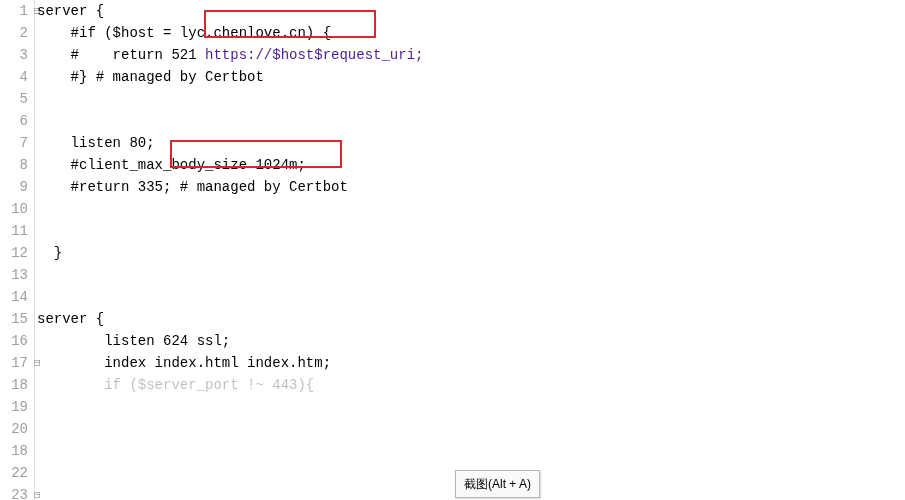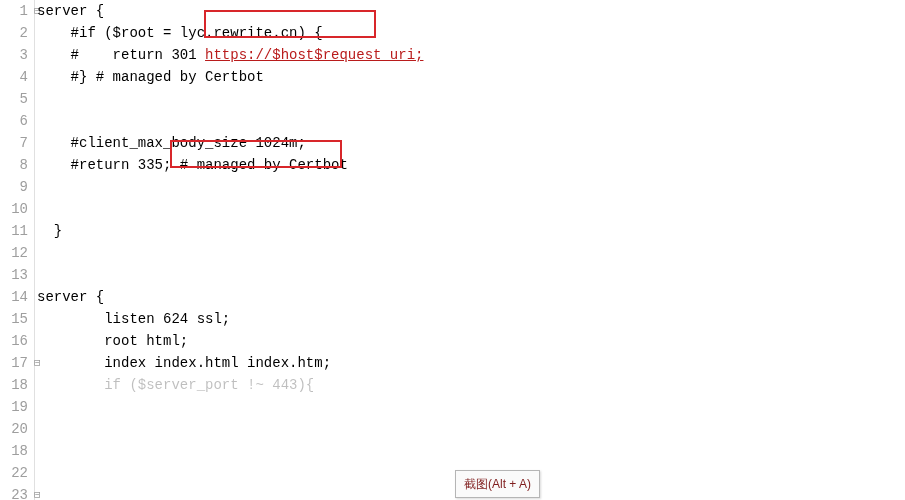--- a/index.html
+++ b/index.html
@@ -30,22 +30,21 @@
   .code {
     flex: 1;
     padding-left: 2px;
     position: relative;
   }
   .code .line {
     height: 22px;
     white-space: pre;
   }
   .link {
-    color: #b91c1c;
-    text-decoration: underline;
+    color: #4c1d95;
   }
   .redbox {
     position: absolute;
     border: 2px solid #d8262a;
     box-sizing: border-box;
     pointer-events: none;
   }
   .fold {
     position: absolute;
     left: 34px;
@@ -55,21 +54,21 @@
     line-height: 22px;
     pointer-events: none;
   }
   .tooltip {
     position: absolute;
     background: #fafafa;
     border: 1px solid #b5b5b5;
     padding: 2px 8px;
     font-family: "Microsoft YaHei", "SimSun", sans-serif;
     font-size: 12px;
-    color: #7f1d1d;
+    color: #000000;
     box-shadow: 1px 1px 2px rgba(0,0,0,0.15);
   }
 </style>
 </head>
 <body>
 
 <div class="editor">
   <div class="gutter">
     <div>1</div>
     <div>2</div>
@@ -95,35 +94,35 @@
     <div>22</div>
     <div>23</div>
   </div>
 
   <div class="fold" style="top:0">⊟</div>
   <div class="fold" style="top:352px">⊟</div>
   <div class="fold" style="top:484px">⊟</div>
 
   <div class="code">
     <div class="line">server {</div>
-    <div class="line"><span>    #if ($root = </span><span>lyc.rewrite.cn)</span><span> {</span></div>
-    <div class="line"><span>    #    return 301 </span><span class="link">https://$host$request_uri;</span></div>
+    <div class="line"><span>    #if ($host = </span><span>lyc.chenlove.cn)</span><span> {</span></div>
+    <div class="line"><span>    #    return 521 </span><span class="link">https://$host$request_uri;</span></div>
     <div class="line">    #} # managed by Certbot</div>
     <div class="line"></div>
     <div class="line"></div>
+    <div class="line">    listen 80;</div>
     <div class="line">    #client_max_body_size 1024m;</div>
     <div class="line">    #return 335; # managed by Certbot</div>
     <div class="line"></div>
     <div class="line"></div>
     <div class="line">  }</div>
     <div class="line"></div>
     <div class="line"></div>
     <div class="line">server {</div>
     <div class="line">        listen 624 ssl;</div>
-    <div class="line">        root html;</div>
     <div class="line">        index index.html index.htm;</div>
     <div class="line" style="opacity:0.25">        if ($server_port !~ 443){</div>
 
     <div class="redbox" style="top:10px; left:169px; width:172px; height:28px;"></div>
     <div class="redbox" style="top:140px; left:135px; width:172px; height:28px;"></div>
 
     <div class="tooltip" style="top:470px; left:420px;">截图(Alt + A)</div>
   </div>
 </div>
 

